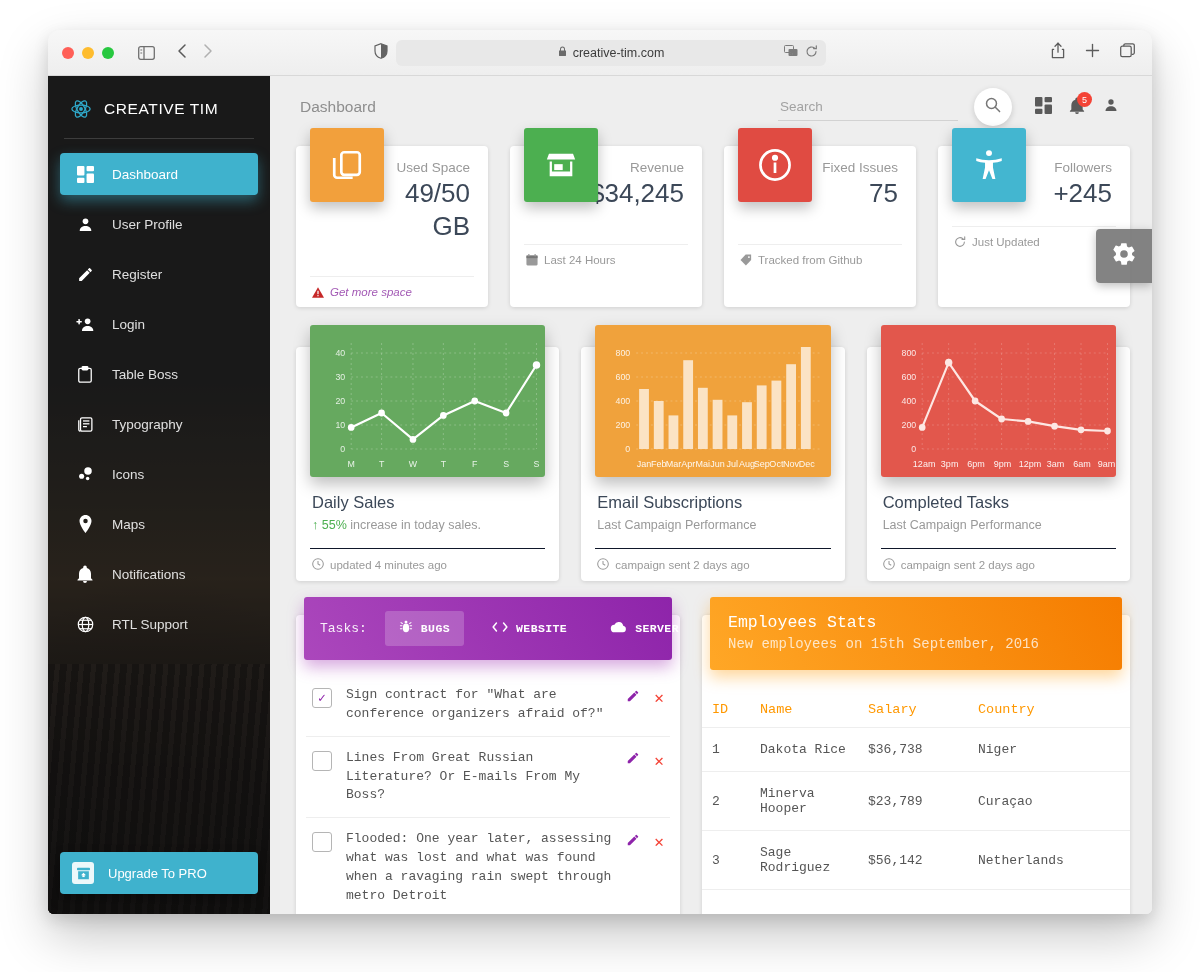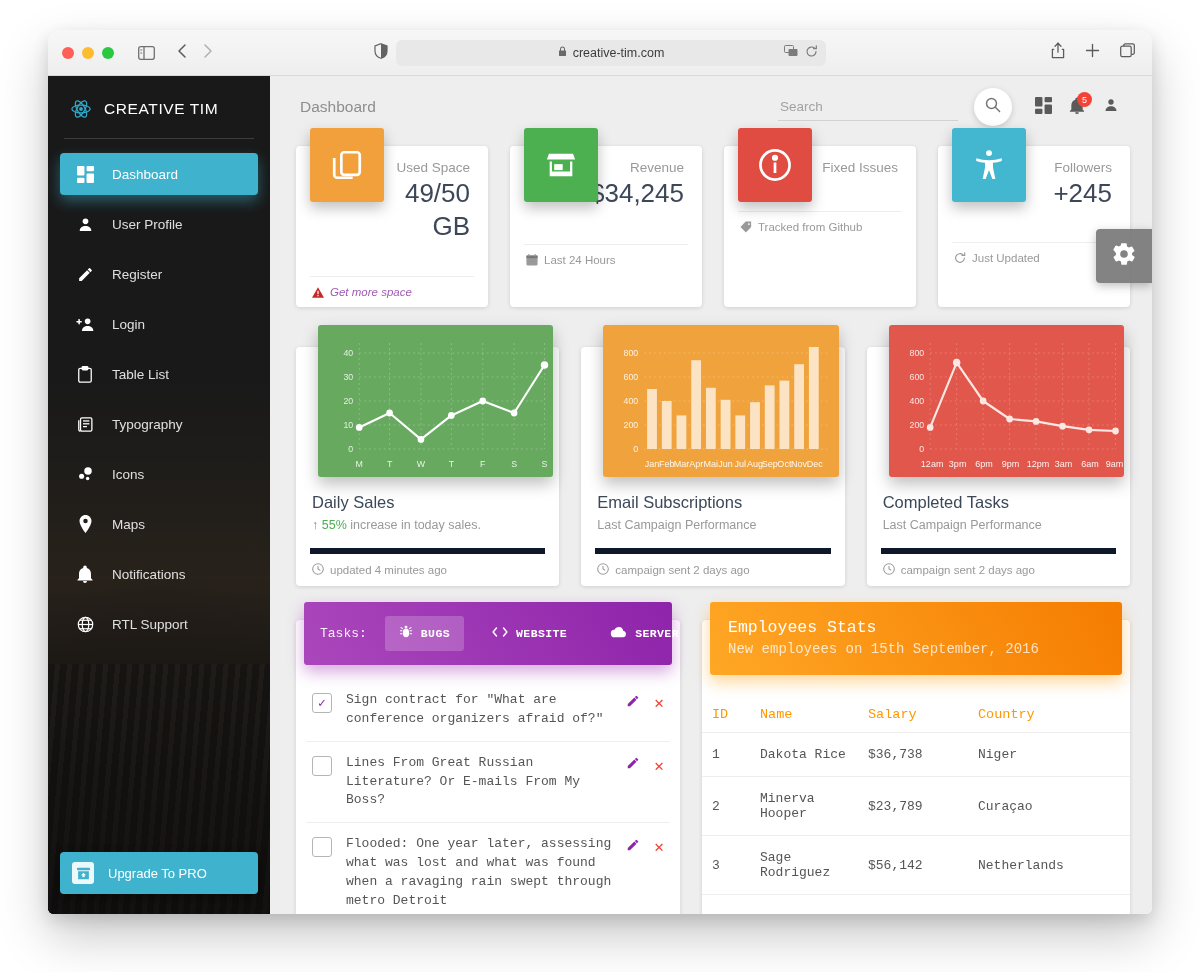--- a/index.html
+++ b/index.html
@@ -144,28 +144,28 @@
   .statcard .foot.warn .fi { color:#c62828; }
   .card-used .foot { margin-top: 22px; font-style: italic; }
 
   
   .chartrow { display:flex; gap: 22px; margin-top: 40px; }
   .chartcard {
     flex:1; background:#fff; border-radius:4px; box-shadow:0 1px 4px rgba(0,0,0,.13);
     padding: 0 14px 0 14px; position:relative; min-height: 230px;
   }
   .chartbox {
-    position: relative; margin: -22px 0 4px 0; left: 8px; height: 152px; border-radius: 3px;
+    position: relative; margin: -22px 0 4px 0; left: 0; height: 152px; border-radius: 3px;
     box-shadow: 0 7px 16px rgba(0,0,0,.26); overflow:hidden;
   }
   .chartcard .ctitle { color:#3c4858; font-size: 16.5px; margin: 16px 0 6px 2px; font-weight:400; }
   .chartcard .csub { color:#999; font-size: 12.5px; margin: 0 0 0 2px; }
   .chartcard .csub .up { color:#4caf50; }
   .chartcard .cfoot {
-    border-top:6px solid #0f172a; margin-top: 16px; padding: 9px 2px; font-size: 11.5px; color:#999;
+    border-top:1px solid #0f172a; margin-top: 16px; padding: 9px 2px; font-size: 11.5px; color:#999;
     display:flex; align-items:center; gap:6px;
   }
   svg text { font-family: "Liberation Sans", sans-serif; }
 
   
   .bottomrow { display:flex; gap: 22px; margin-top: 34px; padding-bottom: 30px; font-family: Liberation Mono, monospace; }
   .taskcard, .tablecard {
     background:#fff; border-radius:4px; box-shadow:0 1px 4px rgba(0,0,0,.13); position:relative;
   }
   .taskcard { width: 384px; }
@@ -369,21 +369,21 @@
               <span>Login</span>
             </div>
 
             <div class="navitem">
               <span class="ico">
                 <svg width="16" height="17" viewBox="0 0 20 24" fill="none" stroke="#fff" stroke-width="1.8">
                     <rect x="1.2" y="3.2" width="17.6" height="19.6" rx="2"></rect>
                     <rect x="6" y="0.9" width="8" height="4.4" rx="1.2" fill="#fff"></rect>
                   </svg>
               </span>
-              <span>Table List</span>
+              <span>Table Boss</span>
             </div>
 
             <div class="navitem">
               <span class="ico">
                 <svg width="17" height="17" viewBox="0 0 24 24" fill="none" stroke="#fff" stroke-width="1.8">
                     <rect x="5" y="2.5" width="16" height="19" rx="2"></rect>
                     <line x1="8.5" y1="7" x2="17.5" y2="7"></line>
                     <line x1="8.5" y1="11" x2="17.5" y2="11"></line>
                     <line x1="8.5" y1="15" x2="14" y2="15"></line>
                     <path d="M2.5 6v13a2.5 2.5 0 0 0 2.5 2.5"></path>
@@ -550,20 +550,21 @@
             <div class="statcard">
               <div class="iconbox" style="background:#e04b42">
                 <svg width="38" height="38" viewBox="0 0 24 24" fill="none" stroke="#fff" stroke-width="1.7">
                     <circle cx="12" cy="12" r="9.2"></circle>
                     <line x1="12" y1="10.4" x2="12" y2="17"></line>
                     <circle cx="12" cy="7.4" r="1.1" fill="#fff"></circle>
                   </svg>
               </div>
               <div class="info">
                 <div class="label">Fixed Issues</div>
+                <div class="value">75</div>
               </div>
               <div class="foot" style="margin-top:22px">
                 <span class="fi">
                   <svg width="12" height="12" viewBox="0 0 14 14" fill="#999">
                       <path d="M6.6.6H13v6.4L6.9 13.4.6 7.1z"></path>
                       <circle cx="10.4" cy="3.6" r="1.1" fill="#fff"></circle>
                     </svg>
                 </span>
                 <span>Tracked from Github</span>
               </div>
@@ -573,21 +574,21 @@
               <div class="iconbox" style="background:#43b6d0">
                 <svg width="34" height="34" viewBox="0 0 24 24" fill="#fff">
                     <circle cx="12" cy="3.6" r="2.1"></circle>
                     <path d="M21 7.2c-2.8.9-5.8 1.4-9 1.4s-6.2-.5-9-1.4v1.9c1.9.6 4 1.1 6.2 1.3v3.3L7.5 21.8h2.1l2.4-6.1 2.4 6.1h2.1L14.8 13.7v-3.3c2.2-.2 4.3-.7 6.2-1.3z"></path>
                   </svg>
               </div>
               <div class="info">
                 <div class="label">Followers</div>
                 <div class="value">+245</div>
               </div>
-              <div class="foot" style="margin-top:20px">
+              <div class="foot" style="margin-top:4px">
                 <span class="fi">
                   <svg width="12" height="12" viewBox="0 0 14 14" fill="none" stroke="#999" stroke-width="1.3" stroke-linecap="round">
                       <path d="M12.1 7a5.1 5.1 0 1 1-1.8-3.9"></path>
                       <polyline points="12.5,0.9 12.5,4 9.4,4"></polyline>
                     </svg>
                 </span>
                 <span>Just Updated</span>
               </div>
             </div>
           </div>

